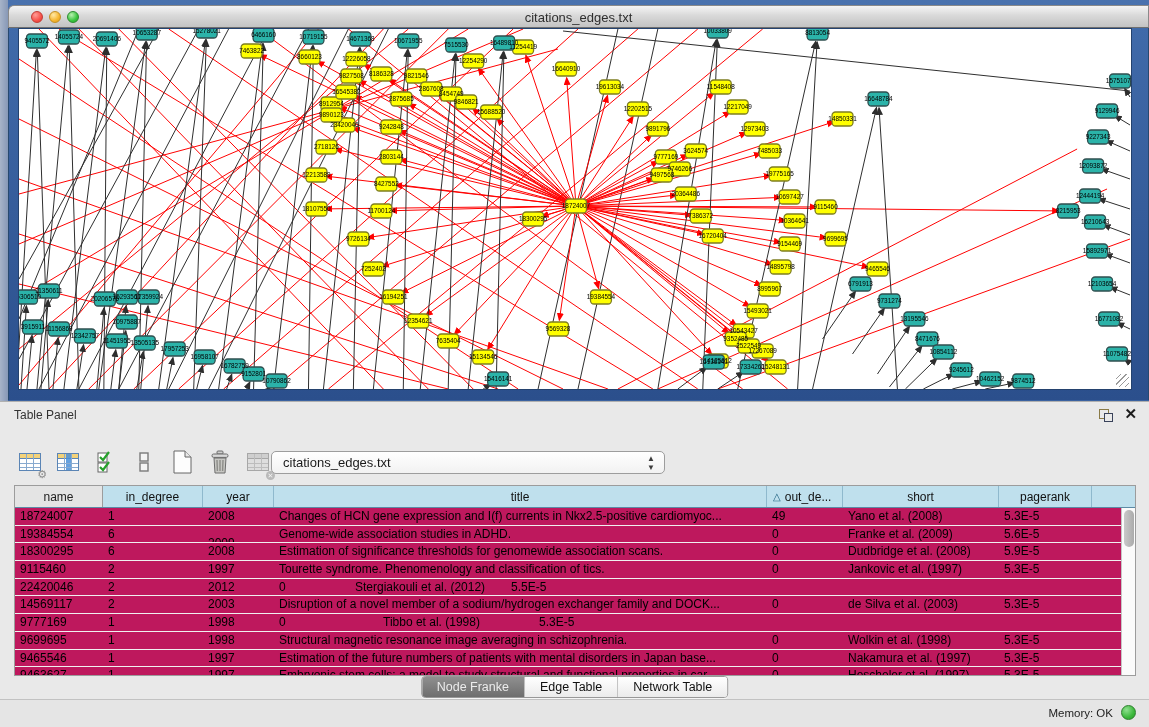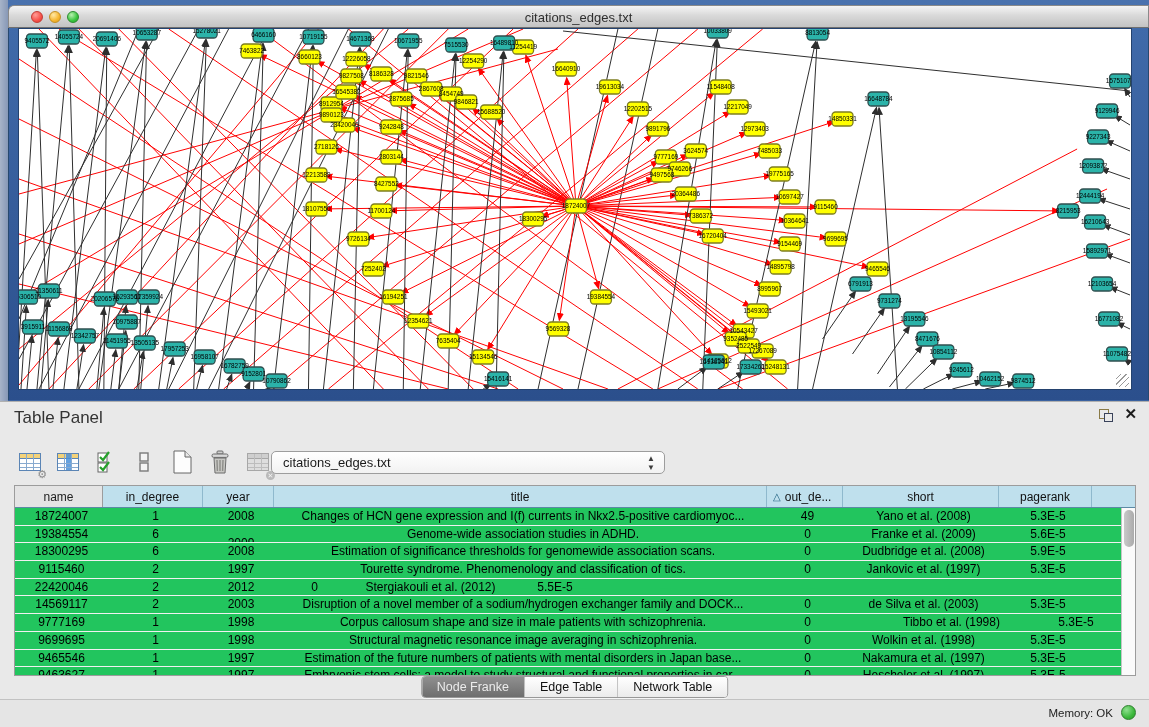--- a/index.html
+++ b/index.html
@@ -29,36 +29,36 @@
   }
   .net-canvas{
     position:absolute;left:9px;right:16px;top:0;bottom:10px;
     background:#ffffff;border:1px solid #24426e;box-sizing:border-box;overflow:hidden;
   }
   .net-canvas svg{display:block;width:100%;height:100%;}
   .grip{position:absolute;right:2px;bottom:2px;width:13px;height:13px;
     background:repeating-linear-gradient(135deg,transparent 0 3px,#9a9a9a 3px 4px);}
   
   .table-panel{position:absolute;left:0;right:0;top:401px;bottom:0;background:#e9e9e9;border-top:1px solid #b0b0b0;box-sizing:border-box;}
-  .panel-title{position:absolute;left:14px;top:6px;font-size:17px;color:#333;}
+  .panel-title{position:absolute;left:14px;top:6px;font-size:12px;color:#333;}
   .panel-float{position:absolute;right:36px;top:7px;width:14px;height:13px;cursor:pointer;}
   .panel-float .sq1{position:absolute;left:0;top:0;width:8px;height:8px;border:1.4px solid #8a7a46;background:transparent;}
   .panel-float .sq2{position:absolute;right:0;bottom:0;width:7px;height:7px;border:1.4px solid #39425a;background:#e9e9e9;}
   .panel-close{position:absolute;right:12px;top:3px;font-size:15px;font-weight:bold;color:#1c1c1c;cursor:pointer;}
   .toolbar{position:absolute;left:16px;top:44px;height:32px;display:flex;align-items:center;gap:11px;}
   .tbtn{width:27px;height:28px;display:flex;align-items:center;justify-content:center;position:relative;}
   .combo{
     position:absolute;left:271px;top:49px;width:394px;height:23px;
     background:linear-gradient(180deg,#ffffff,#f2f2f2);
     border:1px solid #9d9d9d;border-radius:5px;box-sizing:border-box;
     font-size:13px;color:#1a1a1a;line-height:21px;padding-left:11px;
   }
   .combo .arrows{position:absolute;right:9px;top:2px;font-size:8px;color:#3c3c3c;line-height:9px;text-align:center;}
   
-  .tbl{position:absolute;left:14px;right:13px;top:83px;height:191px;background:#22c55e;border:1px solid #9c9c9c;box-sizing:border-box;text-align:center;}
+  .tbl{position:absolute;left:14px;right:13px;top:83px;height:191px;background:#be185d;border:1px solid #9c9c9c;box-sizing:border-box;}
   .thead{display:flex;height:22px;background:#bfe0ed;border-bottom:1px solid #5c8aa5;box-sizing:border-box;}
   .th{font-size:12px;color:#111;display:flex;align-items:center;justify-content:center;
       border-right:1px solid #8fb9cd;box-sizing:border-box;overflow:hidden;white-space:nowrap;}
   .th.first{background:#e4e4e4;border-right:1px solid #9c9c9c;color:#222;}
   .th .sort-tri{color:#1d5f7e;font-size:10px;margin-right:4px;}
   .tbody{position:absolute;left:0;right:14px;top:22px;bottom:0;overflow:hidden;}
   .tr{display:flex;height:16.7px;border-bottom:1px solid #f0f0f0;}
   .td{font-size:12px;color:#000;padding-left:5px;box-sizing:border-box;overflow:hidden;white-space:nowrap;line-height:16.5px;}
   .vscroll{position:absolute;right:0;top:22px;bottom:0;width:14px;background:#fbfbfb;border-left:1px solid #c6c6c6;box-sizing:border-box;}
   .vthumb{position:absolute;left:1.5px;top:2px;width:10px;height:37px;background:linear-gradient(90deg,#c9c9c9,#ababab);border-radius:5px;}
@@ -669,21 +669,20 @@
           <div class="td" style="width: 71px;">2003</div>
           <div class="td" style="width: 493px;">Disruption of a novel member of a sodium/hydrogen exchanger family and DOCK...</div>
           <div class="td" style="width: 76px;">0</div>
           <div class="td" style="width: 156px;">de Silva et al. (2003)</div>
           <div class="td" style="width: 93px;">5.3E-5</div>
         </div>
         <div class="tr">
           <div class="td" style="width: 88px;">9777169</div>
           <div class="td" style="width: 100px;">1</div>
           <div class="td" style="width: 71px;">1998</div>
-          <div class="td" style="width: 493px;">Corpus callosum shape and size in male patients with schizophrenia.</div>
           <div class="td" style="width: 76px;">0</div>
           <div class="td" style="width: 156px; margin-left: 28px;">Tibbo et al. (1998)</div>
           <div class="td" style="width: 93px;">5.3E-5</div>
         </div>
         <div class="tr">
           <div class="td" style="width: 88px;">9699695</div>
           <div class="td" style="width: 100px;">1</div>
           <div class="td" style="width: 71px;">1998</div>
           <div class="td" style="width: 493px;">Structural magnetic resonance image averaging in schizophrenia.</div>
           <div class="td" style="width: 76px;">0</div>

